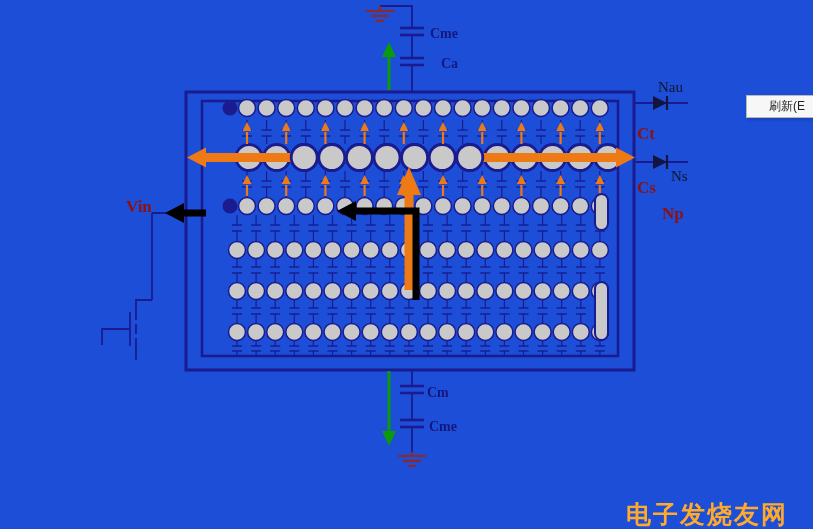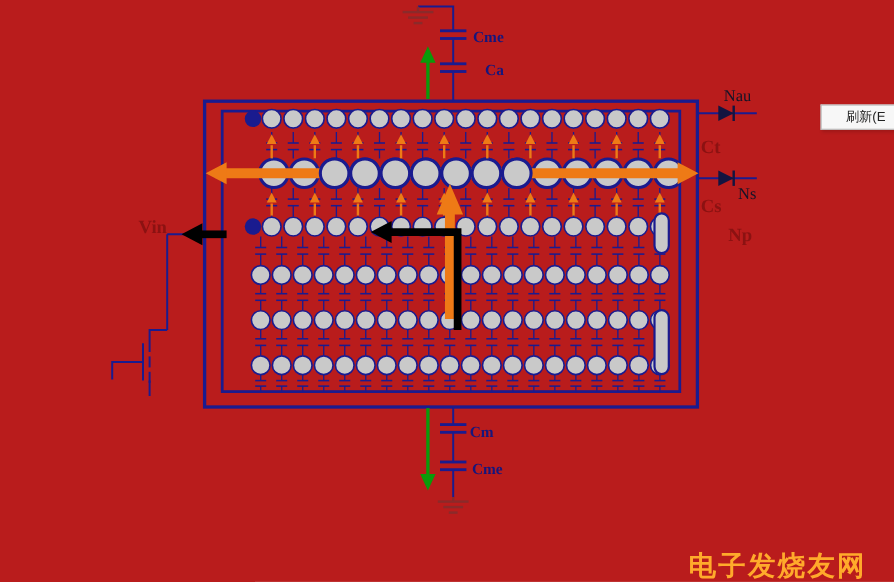--- a/index.html
+++ b/index.html
@@ -1,17 +1,17 @@
 <!DOCTYPE html>
 <html><head>
 <meta charset="utf-8">
 <style>
   html,body { margin:0; padding:0; background:#ffffff; }
   .stage {
-    position:relative; width:813px; height:529px; background:#b91c1c;
+    position:relative; width:813px; height:529px; background:#1d4ed8;
     overflow:hidden; font-family:"Liberation Sans", sans-serif;
   }
   svg { position:absolute; left:0; top:0; }
 
   
   .wall   { fill:none; stroke:#1a1b8f; }
   .wire   { fill:none; stroke:#1a1b8f; stroke-width:1.8; }
   .plate  { stroke:#1a1b8f; stroke-width:2.6; }
   .gnd    { stroke:#8b2a2a; stroke-width:2.2; }
   .blk    { fill:none; stroke:#000000; stroke-width:7; }

